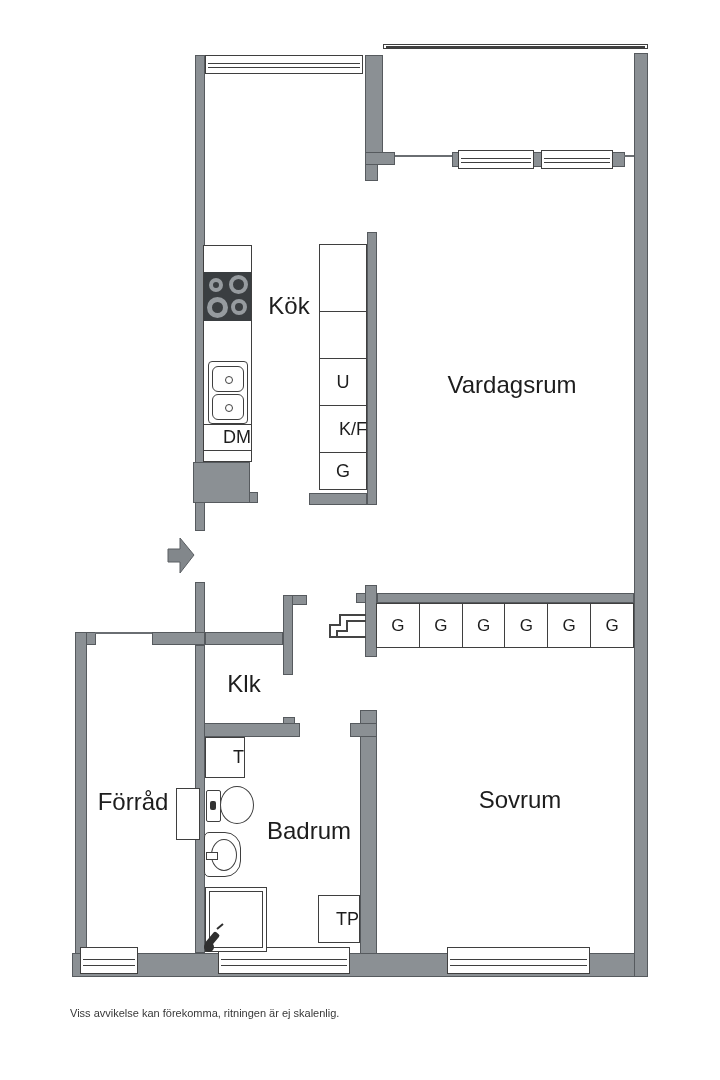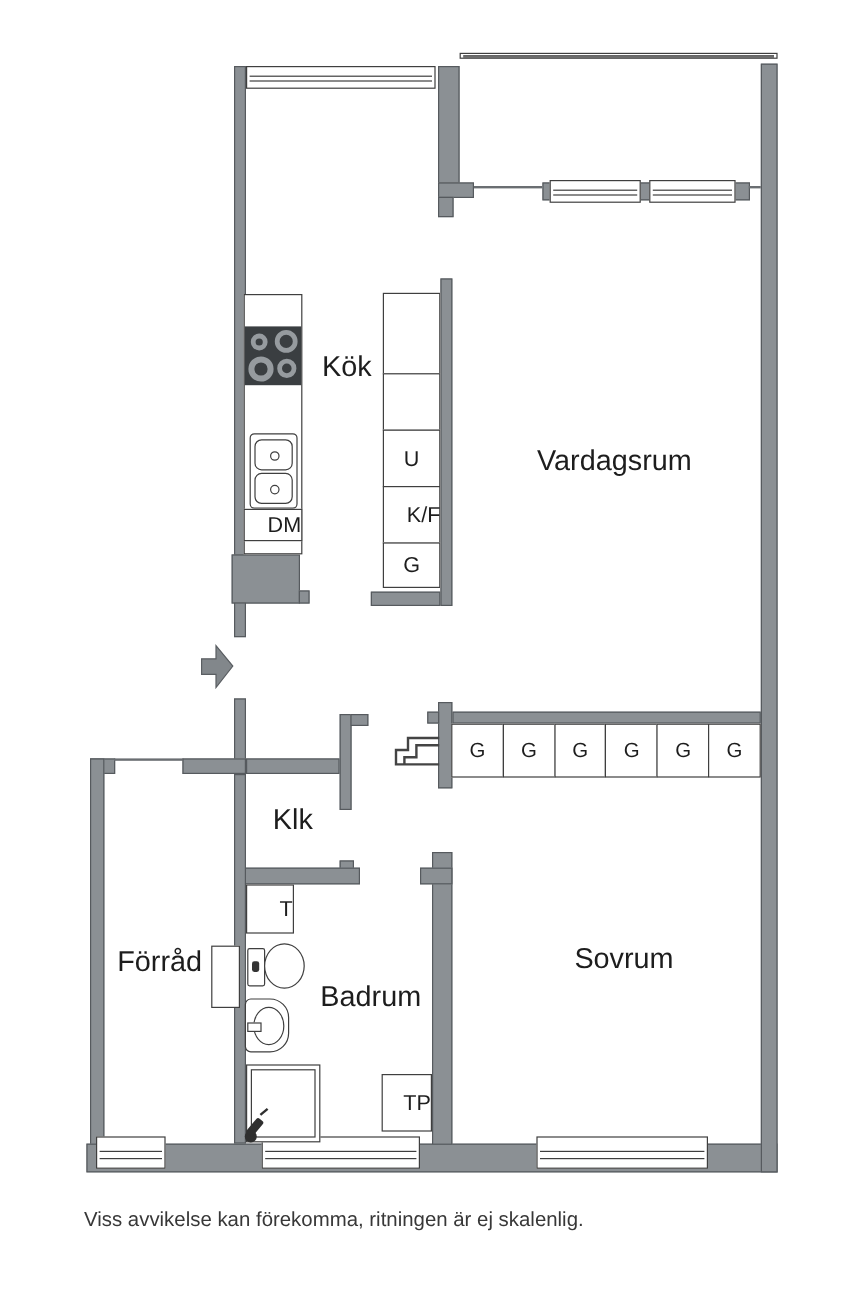--- a/index.html
+++ b/index.html
@@ -24,21 +24,21 @@
   .hcell{flex:1;border:1px solid var(--line);margin-left:-1px;background:#fff;box-sizing:border-box;
          display:flex;align-items:center;justify-content:center;font-size:17px;color:var(--text);}
   .rlabel{position:absolute;transform:translate(-50%,-50%);font-size:24px;color:var(--text);white-space:nowrap;}
   .slabel{font-size:18px;}
   .fixture{position:absolute;background:#fff;border:1px solid var(--line);box-sizing:border-box;}
   .circ{position:absolute;border-radius:50%;box-sizing:border-box;}
   .shower::before{content:"";position:absolute;left:3px;top:3px;right:3px;bottom:3px;border:1px solid var(--line);}
   .basin{position:absolute;background:#fff;border:1px solid var(--line);border-radius:6px;box-sizing:border-box;}
   .basin::after{content:"";position:absolute;left:50%;top:50%;width:6px;height:6px;margin:-3px 0 0 -3px;
                 border:1px solid var(--line);border-radius:50%;}
-  .note{position:absolute;font-size:17px;color:#383838;}
+  .note{position:absolute;font-size:11px;color:#383838;}
   svg{position:absolute;overflow:visible;}
 </style>
 </head>
 <body>
 
 <div id="stage">
 
   <div class="wall" style="left:195px;top:55px;width:10px;height:408px;"></div>
   <div class="wall" style="left:193px;top:462px;width:57px;height:41px;"></div>
   <div class="wall" style="left:249px;top:492px;width:9px;height:11px;"></div>

